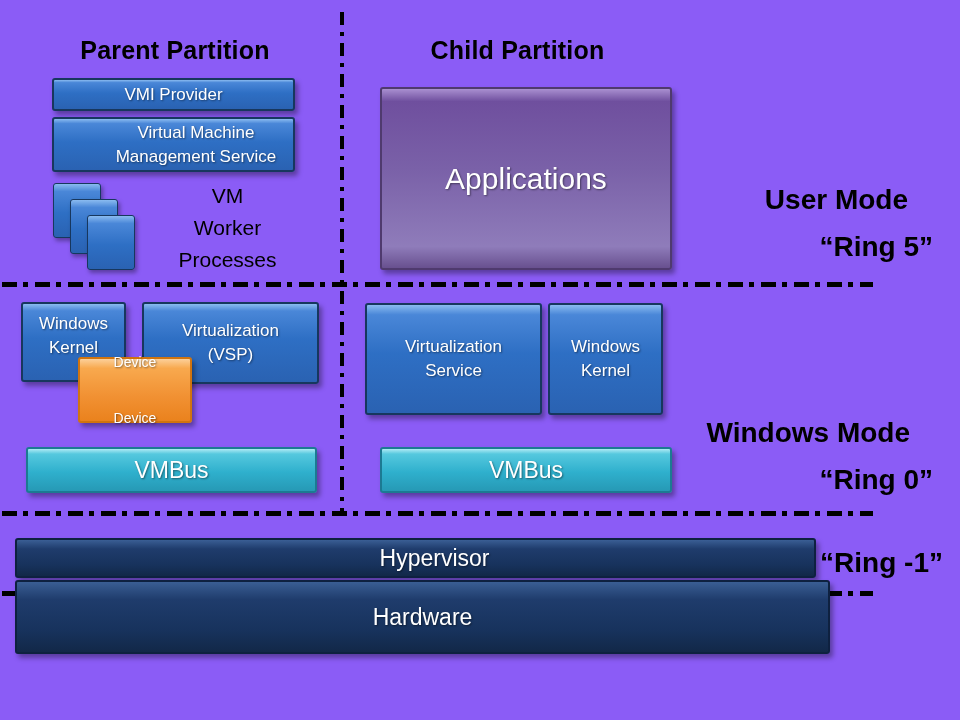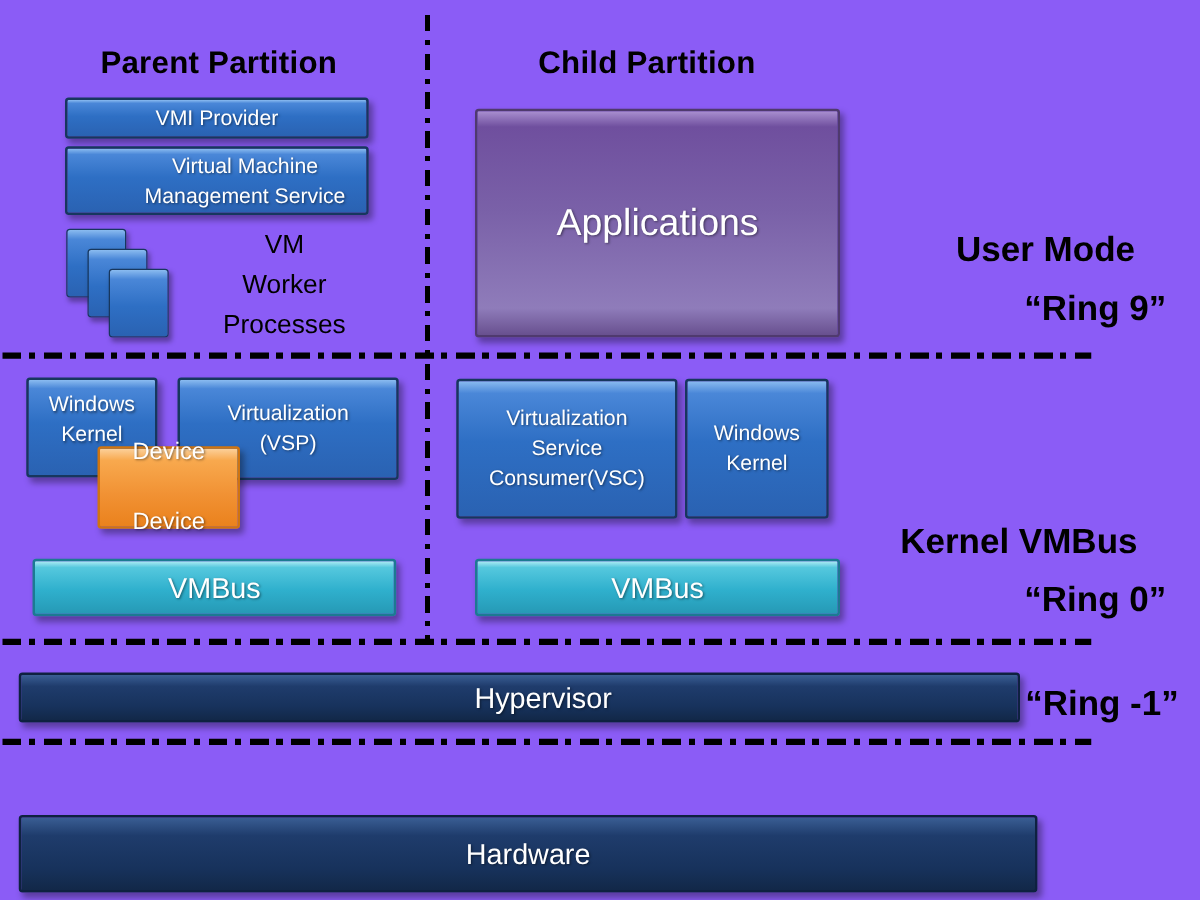--- a/index.html
+++ b/index.html
@@ -56,21 +56,21 @@
   .teal {
     border:2px solid #1C7A92;
     background:linear-gradient(180deg,#AEEAF4 0%, #55C8DE 12%, #2FB0CD 55%, #2699B5 100%);
   }
   .navybar {
     border:2px solid #0E2140;
     background:linear-gradient(180deg,#3A5E94 0%, #1F3C6C 25%, #17325C 70%, #122848 100%);
   }
 
   .fs17 { font-size:17px; line-height:24px; }
-  .fs20 { font-size:19px; line-height:28px;gap:28px; }
+  .fs20 { font-size:14px; line-height:28px;gap:28px; }
   .fs26 { font-size:23px; line-height:30px; }
   .fs30 { font-size:30px; }
 
   
   .sq {
     width:48px; height:55px; border-radius:3px;
     border:1.5px solid #17375E;
     background:linear-gradient(180deg,#8ABBF0 0%, #4A87D8 14%, #2E6FC4 55%, #2A62B2 100%);
     box-shadow:2px 3px 4px rgba(0,0,0,0.35);
   }
@@ -116,21 +116,21 @@
     <span style="display:block">VM</span>
     <span style="display:block">Worker</span>
     <span style="display:block">Processes</span>
   </div>
 
   <div class="abs box purple fs30" style="left:380px; top:87px; width:292px; height:183px;">
     <span>Applications</span>
   </div>
 
   <div class="abs mode-label" style="right:52px; top:184px;">User Mode</div>
-  <div class="abs mode-label" style="right:27px; top:231px;">“Ring 9”</div>
+  <div class="abs mode-label" style="right:27px; top:231px;">“Ring 5”</div>
 
   <div class="abs box blue fs17" style="left:21px; top:302px; width:105px; height:80px; justify-content:flex-start; padding-top:8px; z-index:1;">
     <span>Windows</span>
     <span>Kernel</span>
   </div>
 
   <div class="abs box blue fs17" style="left:142px; top:302px; width:177px; height:82px; z-index:1;">
     <span>Virtualization</span>
     <span>(VSP)</span>
   </div>
@@ -140,37 +140,36 @@
     <span>Device</span>
   </div>
 
   <div class="abs box teal fs26" style="left:26px; top:447px; width:291px; height:46px;">
     <span>VMBus</span>
   </div>
 
   <div class="abs box blue fs17" style="left:365px; top:303px; width:177px; height:112px;">
     <span>Virtualization</span>
     <span>Service</span>
-    <span>Consumer(VSC)</span>
   </div>
 
   <div class="abs box blue fs17" style="left:548px; top:303px; width:115px; height:112px;">
     <span>Windows</span>
     <span>Kernel</span>
   </div>
 
   <div class="abs box teal fs26" style="left:380px; top:447px; width:292px; height:46px;">
     <span>VMBus</span>
   </div>
 
-  <div class="abs mode-label" style="right:50px; top:417px;">Kernel VMBus</div>
+  <div class="abs mode-label" style="right:50px; top:417px;">Windows Mode</div>
   <div class="abs mode-label" style="right:27px; top:464px;">“Ring 0”</div>
 
   <div class="abs box navybar fs26" style="left:15px; top:538px; width:801px; height:40px;padding-left:38px;">
     <span>Hypervisor</span>
   </div>
   <div class="abs mode-label" style="right:17px; top:547px;">“Ring -1”</div>
 
-  <div class="abs box navybar fs26" style="left:15px; top:652px; width:815px; height:62px;">
+  <div class="abs box navybar fs26" style="left:15px; top:580px; width:815px; height:74px;">
     <span>Hardware</span>
   </div>
 
 </div>
 
 </body></html>

